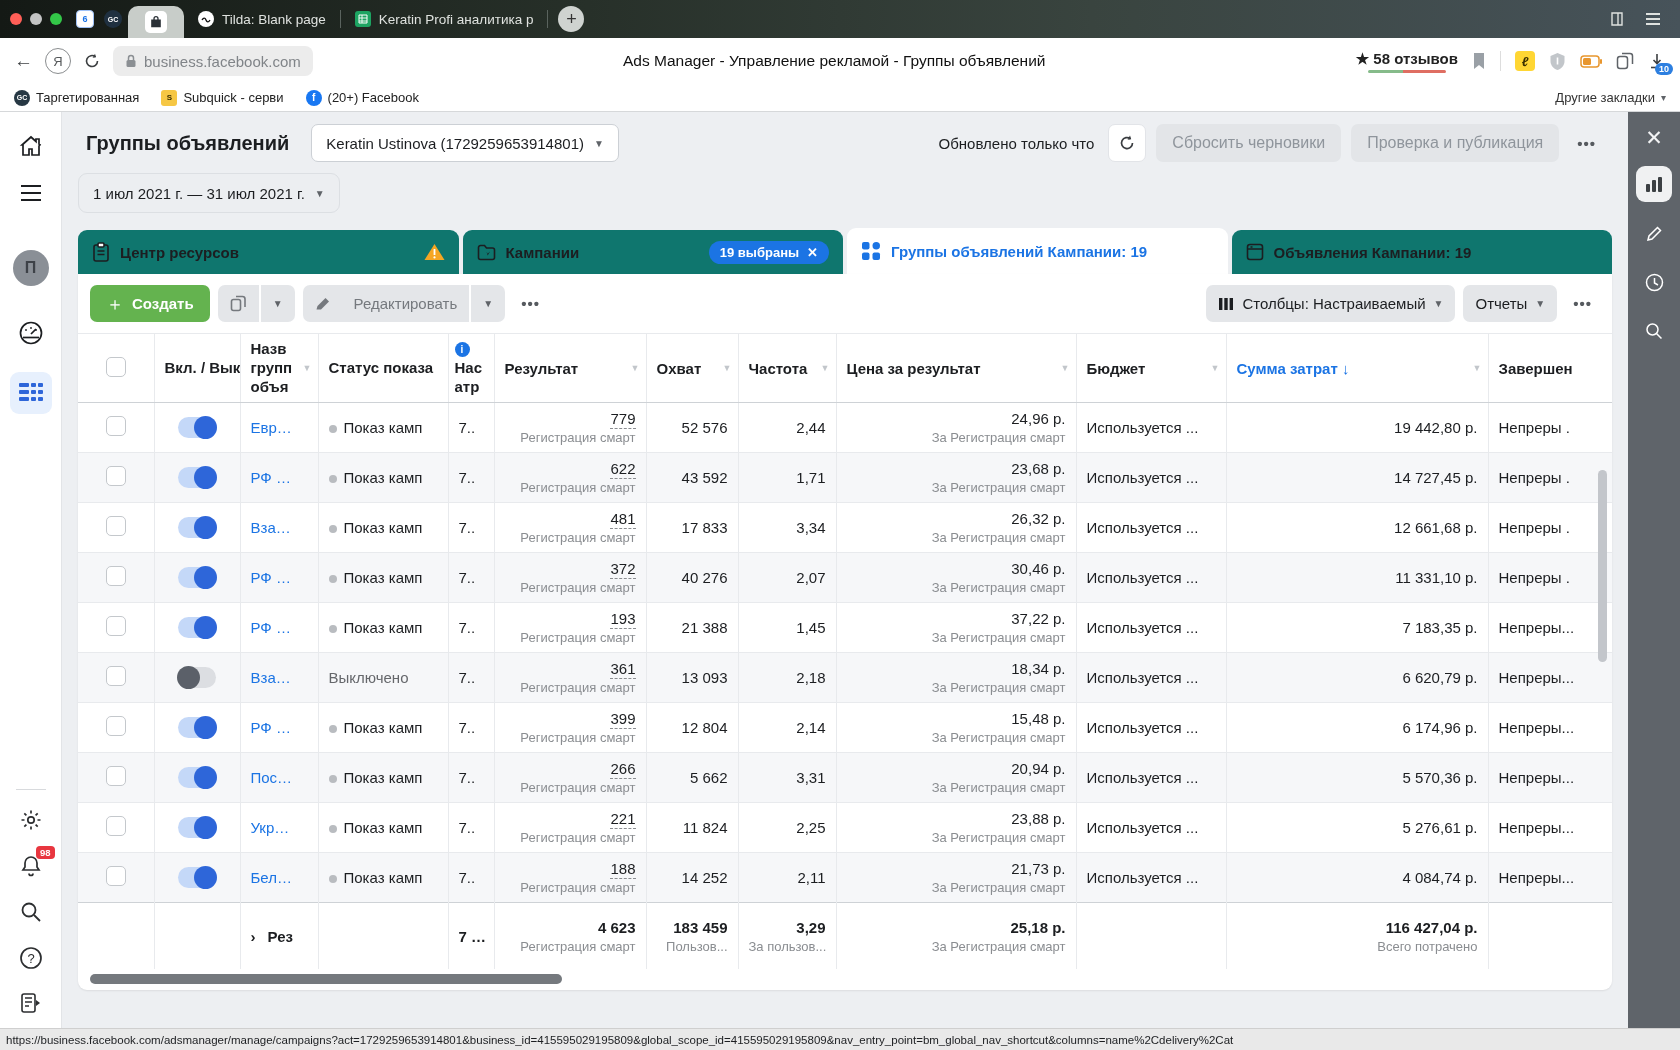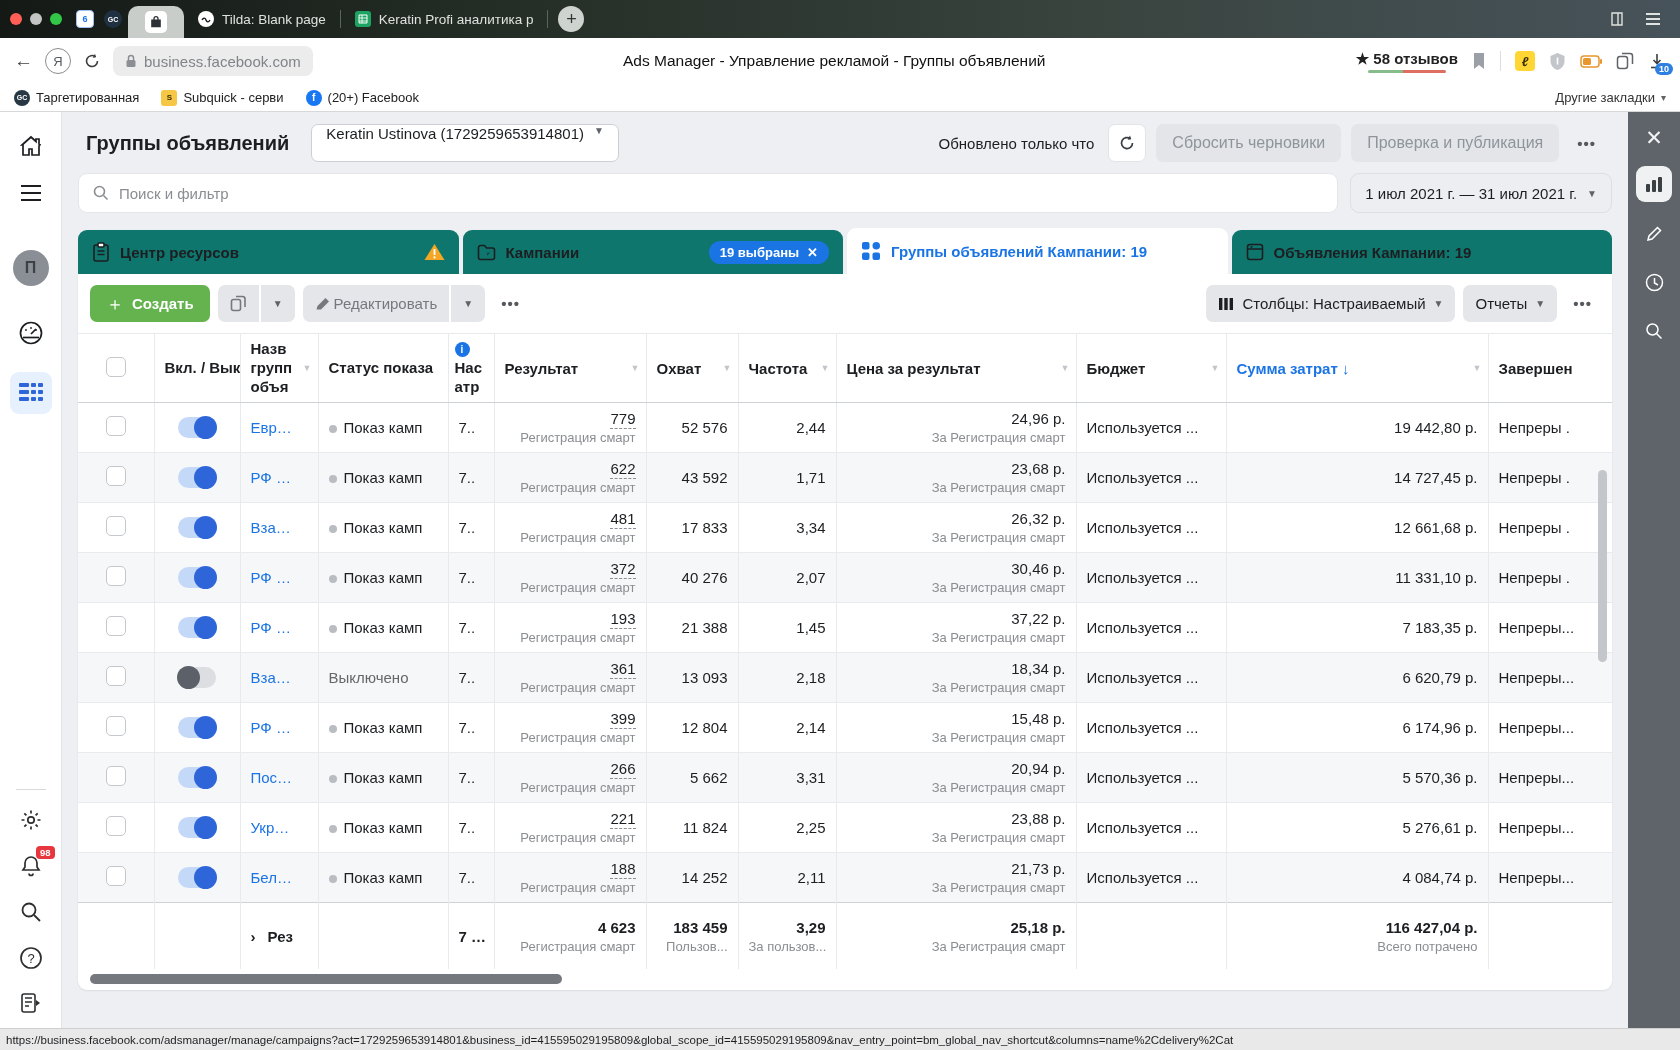--- a/index.html
+++ b/index.html
@@ -52,21 +52,21 @@
   .main { flex:1; display:flex; flex-direction:column; background:#edeff2; min-width:0; }
 
   .rsb { width:52px; background:#5f646a; display:flex; flex-direction:column; align-items:center; padding-top:14px; }
   .rsb .x { color:#f2f3f4; font-size:21px; margin-bottom:16px; }
   .rbtn { width:36px; height:36px; border-radius:9px; display:flex; align-items:center; justify-content:center; margin-bottom:13px; color:#fff; }
   .rbtn.first { background:#f0f1f2; color:#3c4043; }
 
   
   .hdr-row { margin:12px 24px 0; display:flex; align-items:center; gap:22px; }
   .h1 { font-size:20px; font-weight:bold; color:#1c1e21; }
-  .acct { background:#fff; border:1px solid #ccd0d5; border-radius:7px; height:38px; display:flex; align-items:flex-start; gap:10px; padding:0 14px; font-size:15px; color:#1c1e21; }
+  .acct { background:#fff; border:1px solid #ccd0d5; border-radius:7px; height:38px; display:flex; align-items:center; gap:10px; padding:0 14px; font-size:15px; color:#1c1e21; }
   .caret { font-size:10px; color:#5f6368; }
   .hdr-right { margin-left:auto; display:flex; align-items:center; gap:10px; }
   .updated { font-size:15px; color:#1c1e21; margin-right:4px; }
   .iconbtn { width:38px; height:38px; background:#fff; border:1px solid #e2e4e8; border-radius:7px; display:flex; align-items:center; justify-content:center; color:#3a3d41; }
   .gbtn { background:#e3e5e8; border-radius:7px; height:38px; display:flex; align-items:center; padding:0 16px; font-size:16px; color:#8f959c; }
   .dots { font-weight:bold; color:#565a5f; letter-spacing:1px; font-size:15px; padding:0 8px; }
 
   
   .search-row { margin:11px 16px 0; display:flex; gap:12px; }
   .searchbox { flex:1; background:#fff; border:1px solid #e4e6e9; border-radius:9px; height:40px; display:flex; align-items:center; gap:10px; padding:0 14px; }
@@ -352,27 +352,20 @@
               <path d="M12 1.6l1.2 3.6-3.6.6z" fill="#3a3d41"></path>
             </svg>
         </span>
         <span class="gbtn">Сбросить черновики</span>
         <span class="gbtn">Проверка и публикация</span>
         <span class="dots">•••</span>
       </div>
     </div>
 
     <div class="search-row">
-      <div class="searchbox">
-        <svg width="16" height="16" viewBox="0 0 16 16">
-            <circle cx="6.5" cy="6.5" r="5" fill="none" stroke="#8a8d91" stroke-width="1.6"></circle>
-            <path d="M10.5 10.5l4 4" stroke="#8a8d91" stroke-width="1.6"></path>
-          </svg>
-        <input placeholder="Поиск и фильтр" style="">
-      </div>
       <span class="datepill">
         <span>1 июл 2021 г. — 31 июл 2021 г.</span>
           <span class="caret">▼</span>
       </span>
     </div>
 
     <div class="tabs-row">
       <div class="ftab">
         <svg width="18" height="20" viewBox="0 0 18 20">
             <rect x="2" y="3" width="14" height="16" rx="2" fill="none" stroke="#1c1e21" stroke-width="1.6"></rect>
@@ -431,21 +424,21 @@
             <svg width="17" height="17" viewBox="0 0 17 17">
                 <rect x="1.5" y="4.5" width="9" height="11" rx="2" fill="none" stroke="#75797e" stroke-width="1.6"></rect>
                 <path d="M6 1.5h6.5a2.5 2.5 0 0 1 2.5 2.5v8" fill="none" stroke="#75797e" stroke-width="1.6"></path>
               </svg>
           </span>
           <span class="tbtn r">
               <span class="caret">▼</span>
             </span>
         </span>
         <span class="tbgroup">
-          <span class="tbtn l" style="gap:4px">
+          <span class="tbtn l" style="gap:24px">
             <svg width="15" height="15" viewBox="0 0 15 15">
                 <path d="M1.5 13.5l1-3.5 8-8L14 5.5l-8 8z" fill="#75797e"></path>
               </svg>
             <span>Редактировать</span>
           </span>
           <span class="tbtn r">
               <span class="caret">▼</span>
             </span>
         </span>
         <span class="dots">•••</span>

